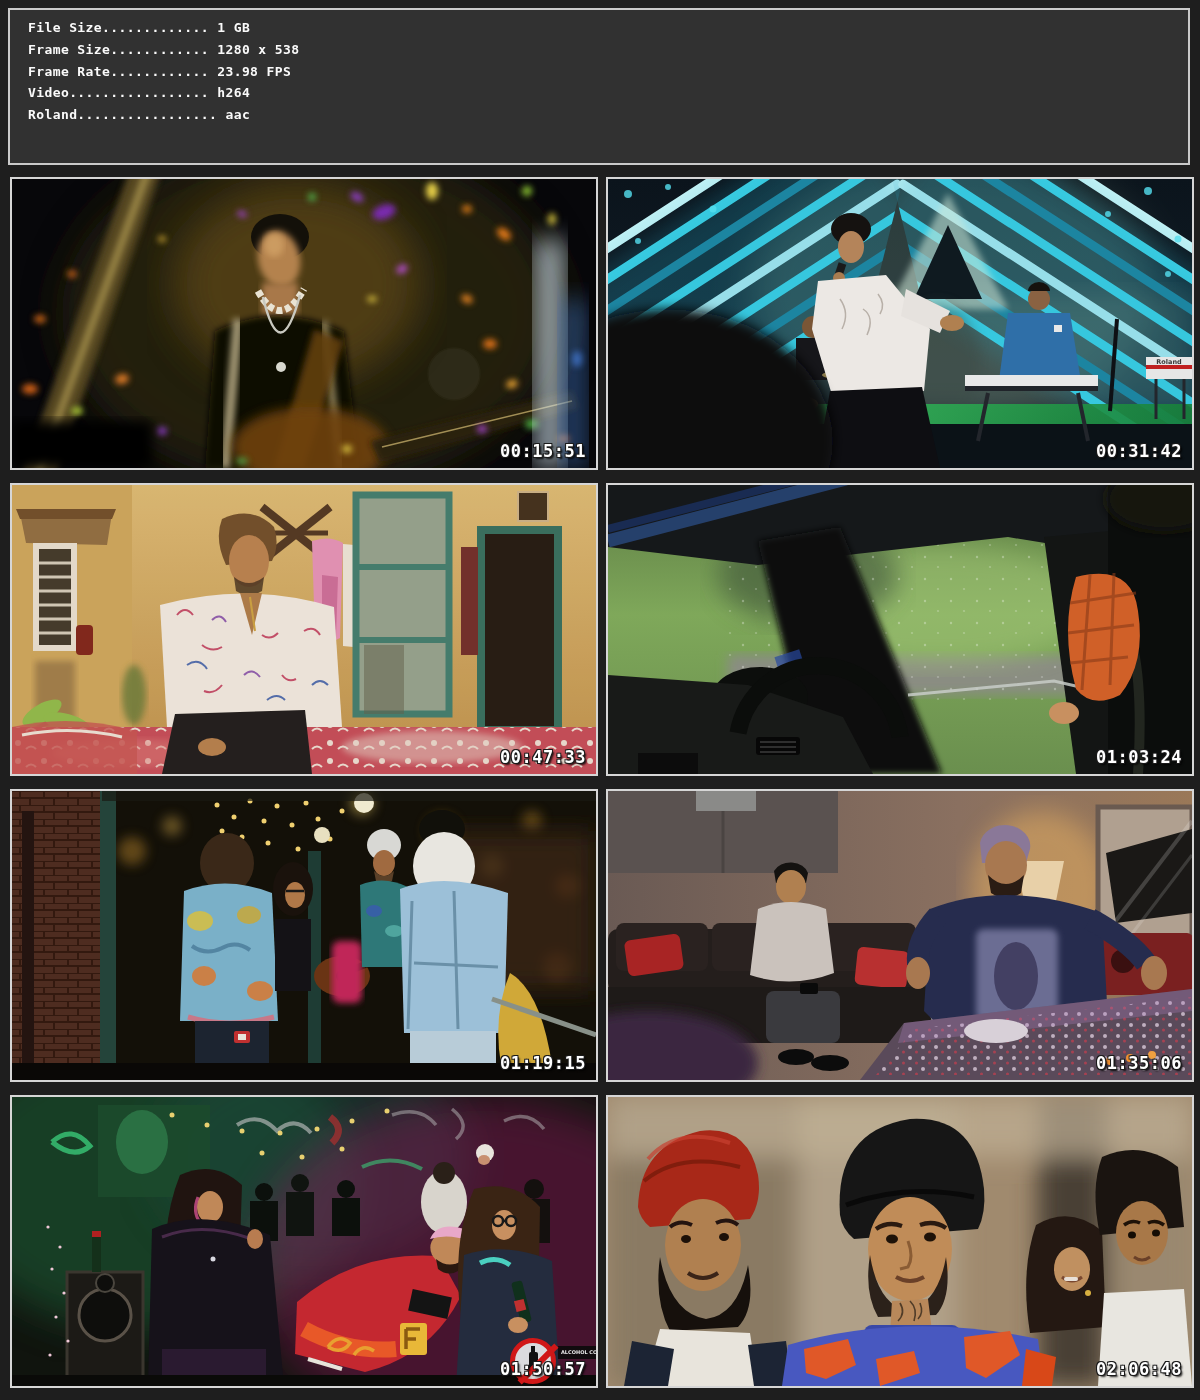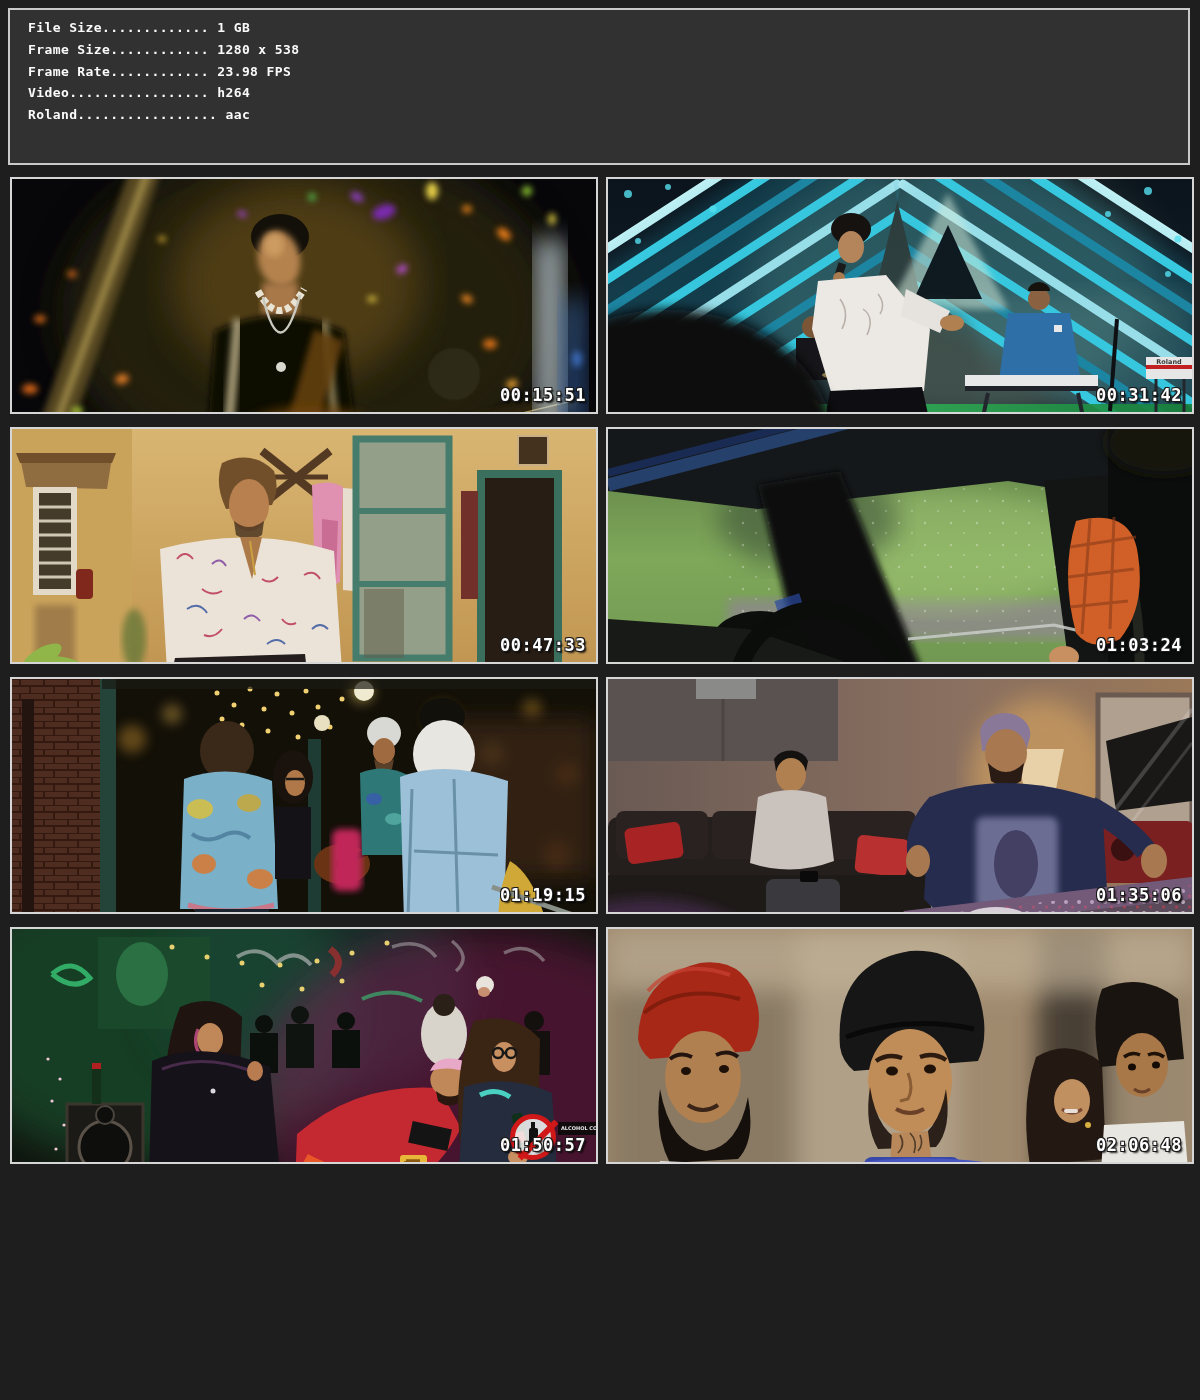--- a/index.html
+++ b/index.html
@@ -17,21 +17,21 @@
   .fi-line{
     white-space:pre;color:#fafafa;
     font-weight:bold;font-size:13px;line-height:21.8px;
     letter-spacing:.4px;
   }
   .grid{
     position:absolute;left:10px;top:177px;width:1184px;
     display:grid;grid-template-columns:588px 588px;column-gap:8px;row-gap:13px;
   }
   .thumb{
-    position:relative;width:588px;height:237px;box-sizing:border-box;
+    position:relative;width:588px;height:293px;box-sizing:border-box;
     border:2px solid #d6d6d6;background:#8b5cf6;overflow:hidden;
   }
   .thumb svg{display:block;width:584px;height:289px;}
   .ts{
     position:absolute;right:10px;bottom:7px;
     font-family:"DejaVu Sans Mono",monospace;font-weight:bold;font-size:17px;
     color:#ffffff;letter-spacing:.5px;
     text-shadow:-1px -1px 0 #1a1a1a,1px -1px 0 #1a1a1a,-1px 1px 0 #1a1a1a,1px 1px 0 #1a1a1a,2px 2px 2px rgba(0,0,0,.85);
     z-index:5;
   }

